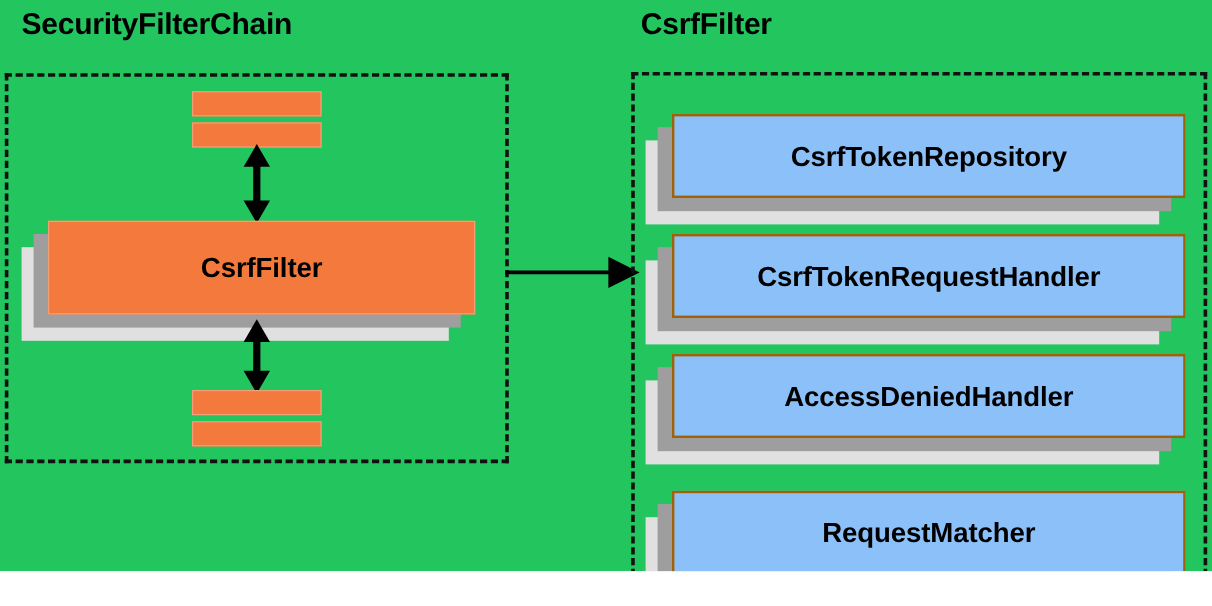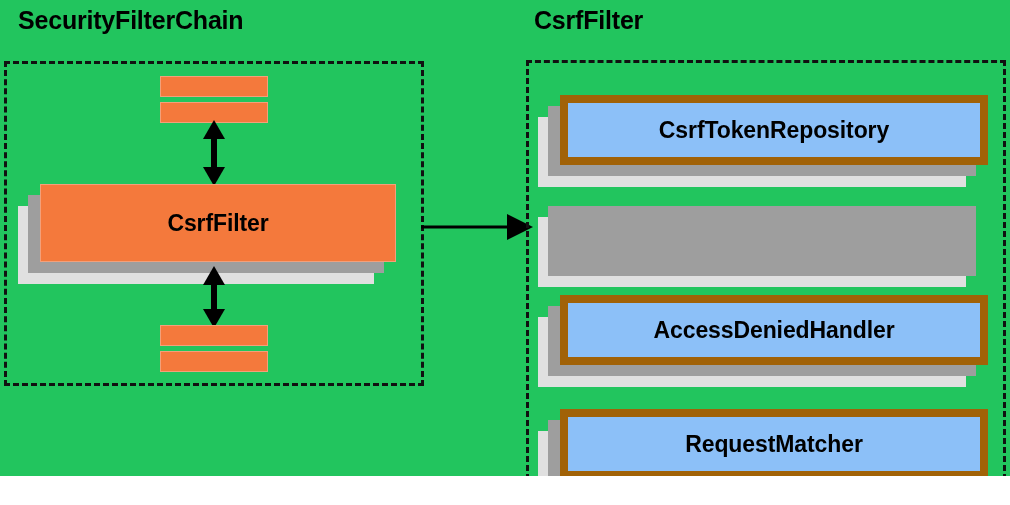--- a/index.html
+++ b/index.html
@@ -64,21 +64,21 @@
   }
 
   
   .stack.orange .layer-front {
     background: #f4793c;
     border: 1px solid #f3a07a;
   }
   
   .stack.blue .layer-front {
     background: #8cc0f8;
-    border: 8px solid #a16207;
+    border: 2px solid #a16207;
     text-align: center;
   }
 
   .stack .label {
     position: absolute;
     inset: 0;
     display: flex;
     align-items: center;
     justify-content: center;
     font-size: 23px;
@@ -150,20 +150,23 @@
     <div class="layer-back" style="width:428px; height:70px;"></div>
     <div class="layer-mid" style="width:428px; height:70px;"></div>
     <div class="layer-front" style="width:428px; height:70px;">
       <div class="label">CsrfTokenRepository</div>
     </div>
   </div>
 
   <div class="stack blue" style="left:538px; top:195px; width:450px; height:92px;">
     <div class="layer-back" style="width:428px; height:70px;"></div>
     <div class="layer-mid" style="width:428px; height:70px;"></div>
+    <div class="layer-front" style="width:428px; height:70px;">
+      <div class="label">CsrfTokenRequestHandler</div>
+    </div>
   </div>
 
   <div class="stack blue" style="left:538px; top:295px; width:450px; height:92px;">
     <div class="layer-back" style="width:428px; height:70px;"></div>
     <div class="layer-mid" style="width:428px; height:70px;"></div>
     <div class="layer-front" style="width:428px; height:70px;">
       <div class="label">AccessDeniedHandler</div>
     </div>
   </div>
 

